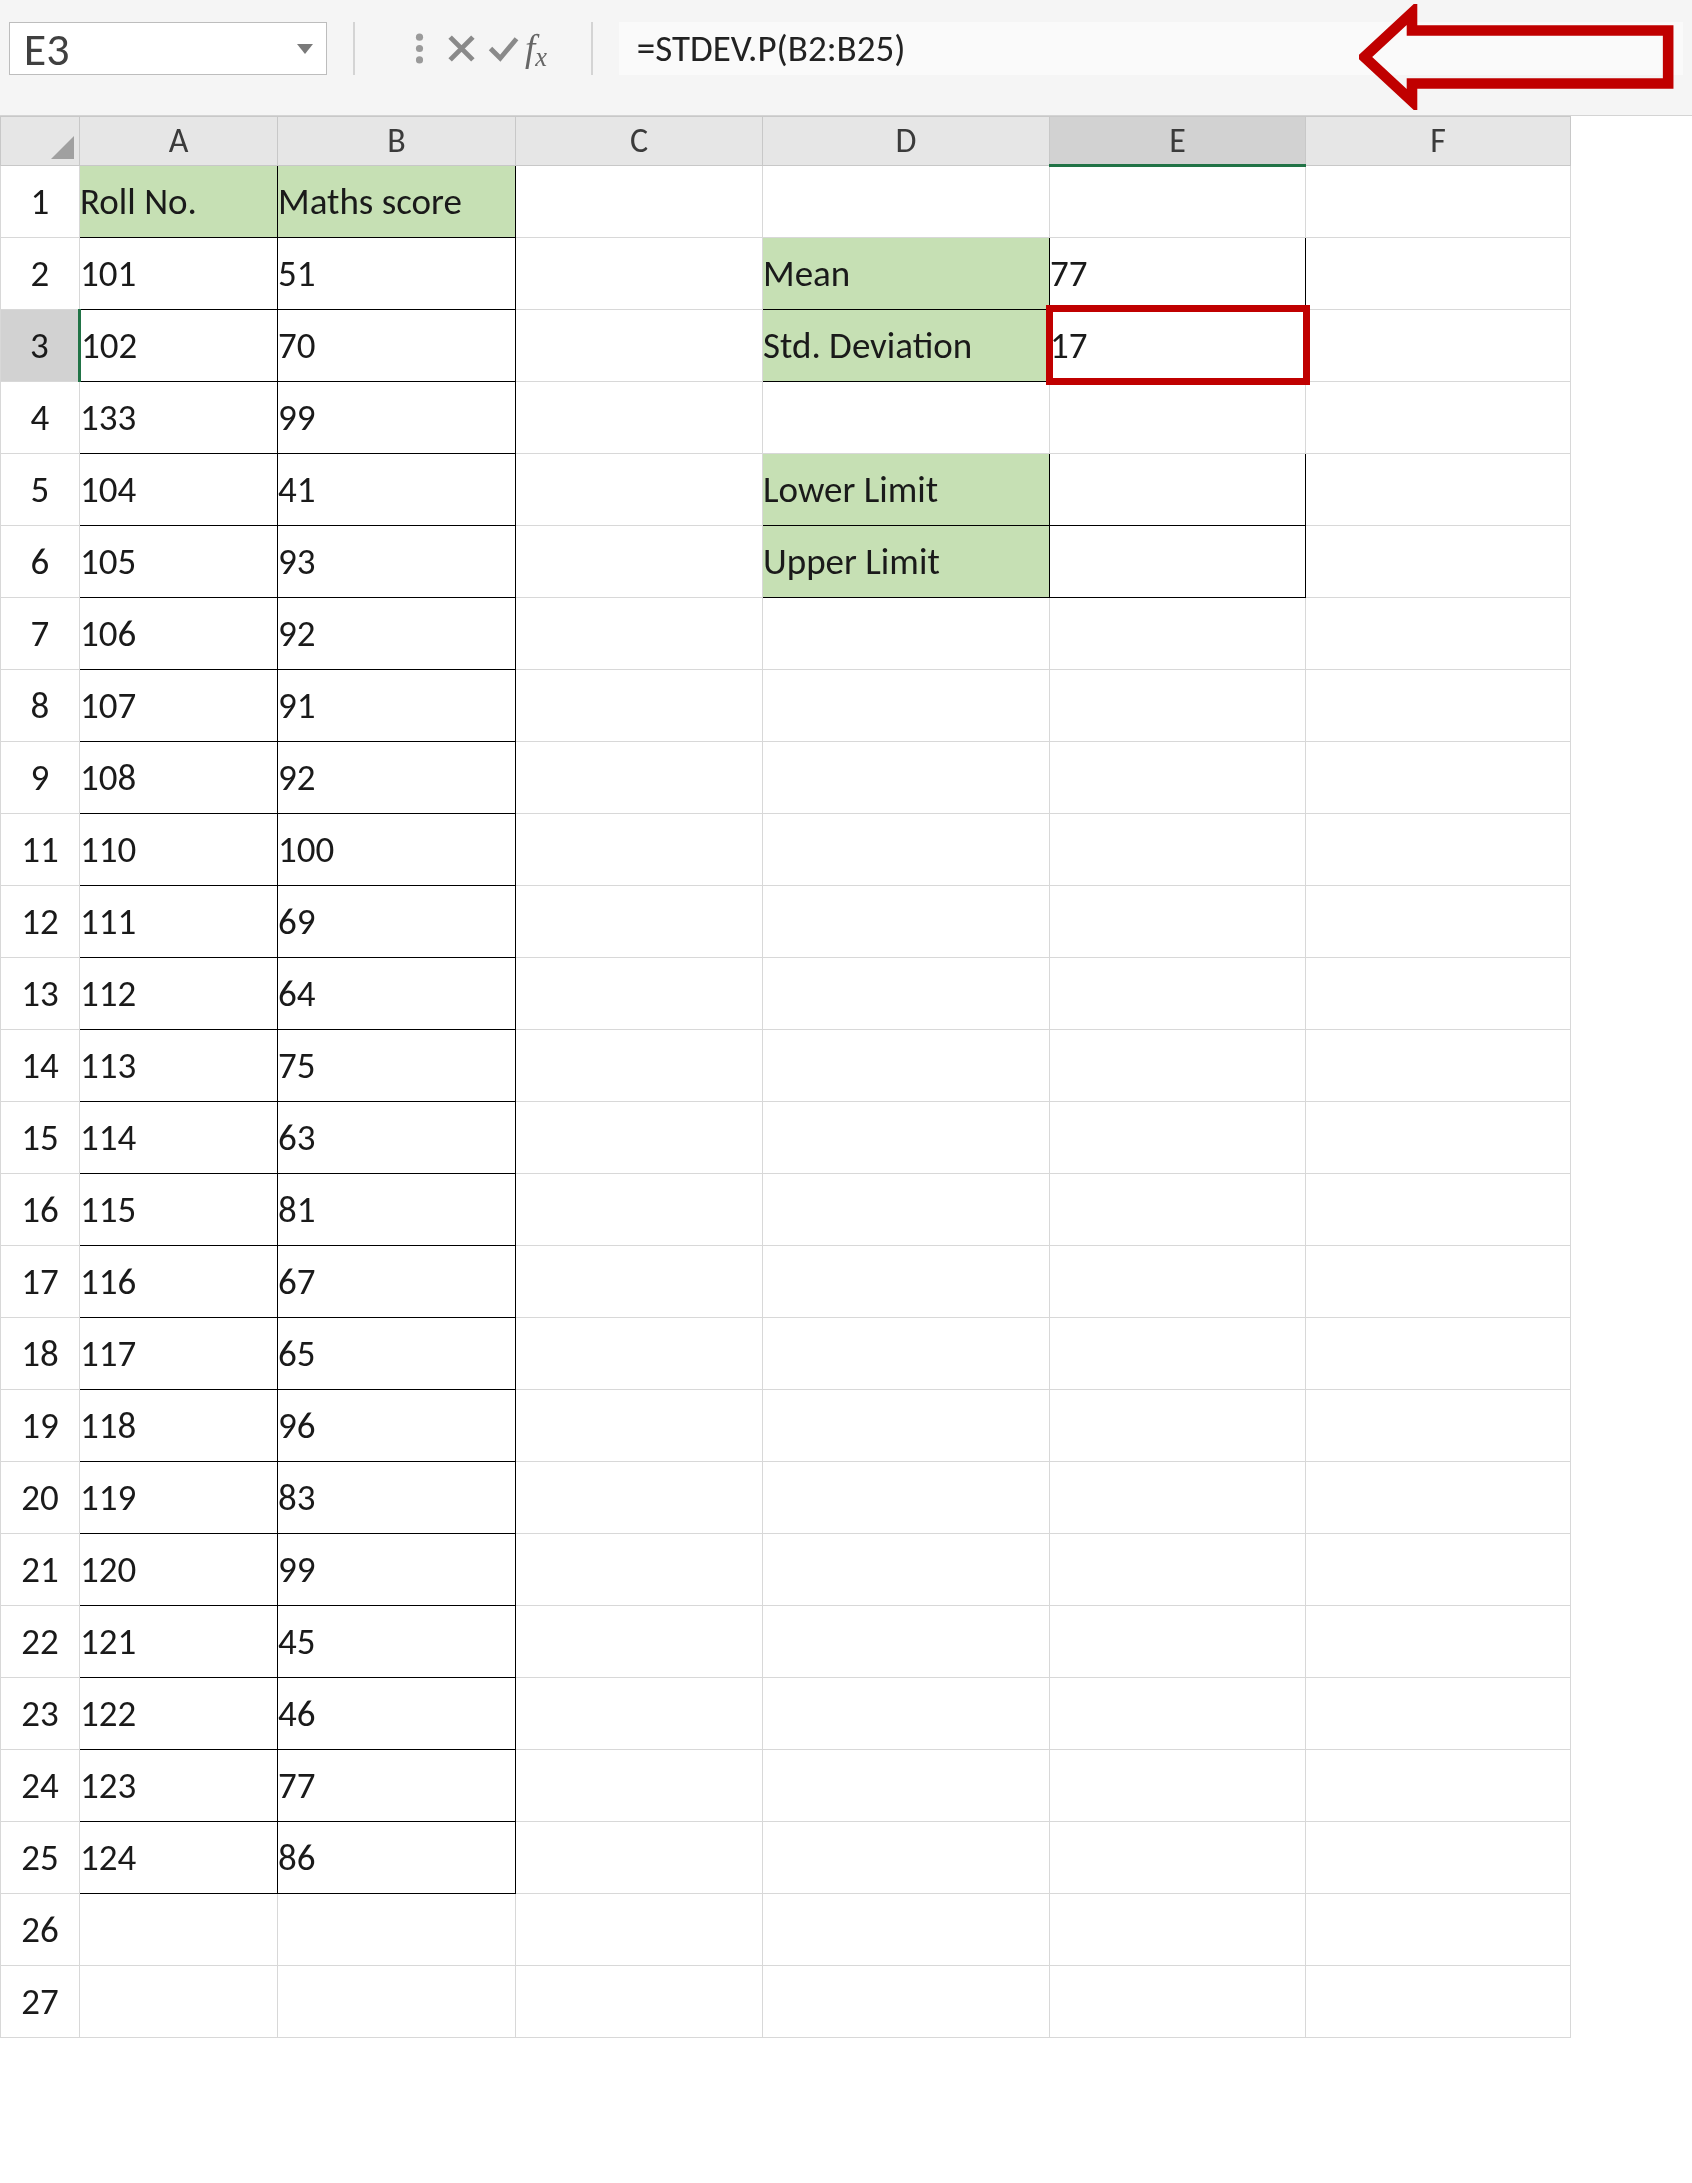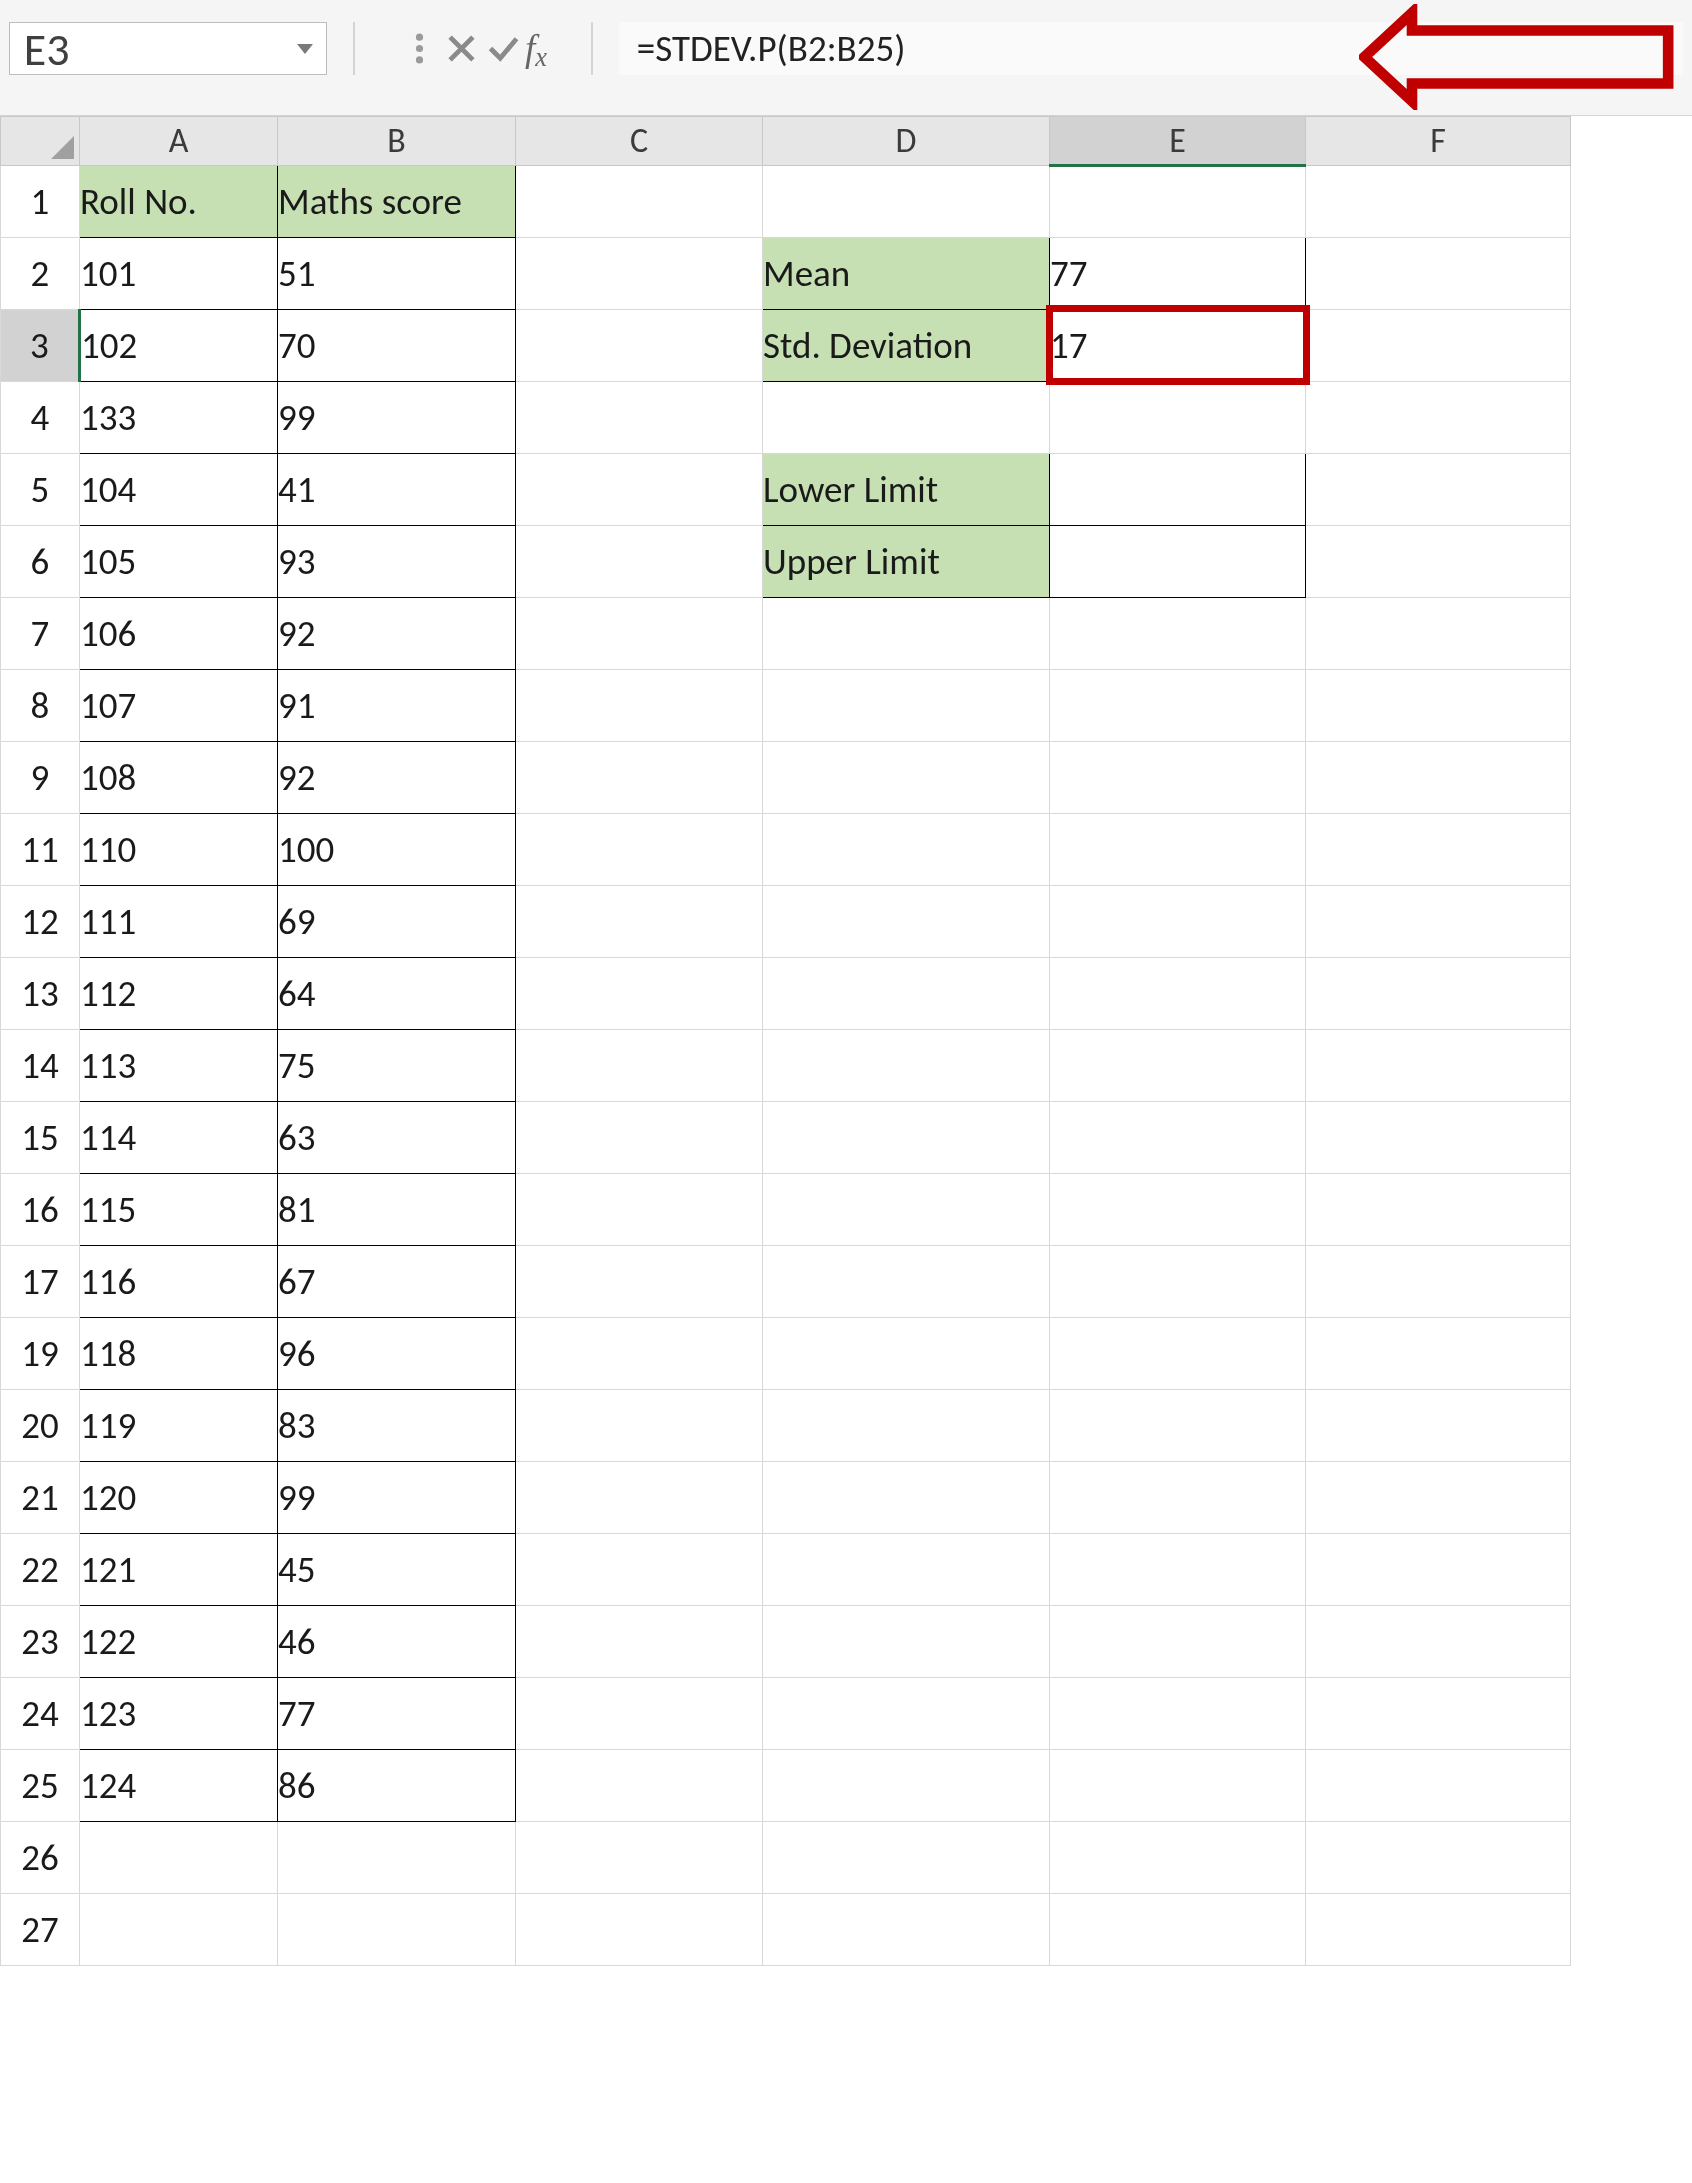--- a/index.html
+++ b/index.html
@@ -276,20 +276,29 @@
         <tr>
           <th class="rowhdr">17</th>
           <td class="num data-border">116</td>
           <td class="num data-border">67</td>
           <td class=""></td>
           <td class=""></td>
           <td class=""></td>
           <td class=""></td>
         </tr>
         <tr>
+          <th class="rowhdr">18</th>
+          <td class="num data-border">117</td>
+          <td class="num data-border">65</td>
+          <td class=""></td>
+          <td class=""></td>
+          <td class=""></td>
+          <td class=""></td>
+        </tr>
+        <tr>
           <th class="rowhdr">19</th>
           <td class="num data-border">118</td>
           <td class="num data-border">96</td>
           <td class=""></td>
           <td class=""></td>
           <td class=""></td>
           <td class=""></td>
         </tr>
         <tr>
           <th class="rowhdr">20</th>

